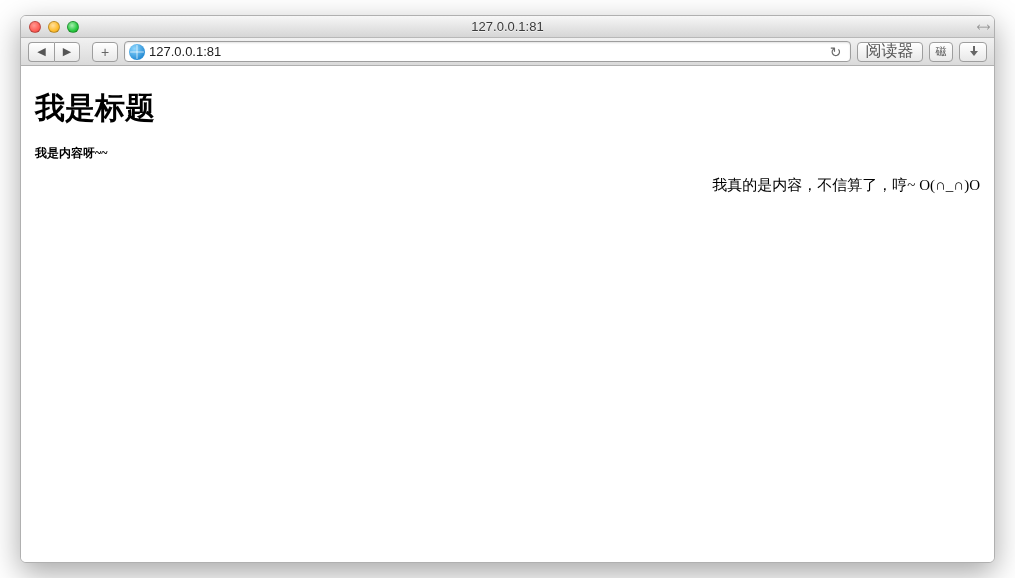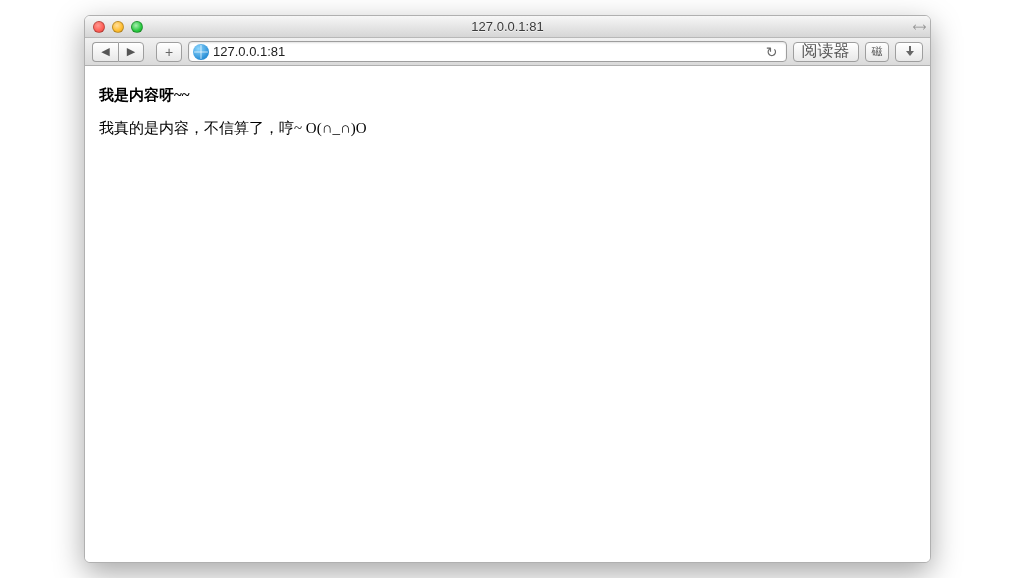--- a/index.html
+++ b/index.html
@@ -6,21 +6,21 @@
     body {
       font-family: -apple-system, "Helvetica Neue", Arial, sans-serif;
       background: #fff;
       display: flex;
       align-items: center;
       justify-content: center;
       min-height: 578px;
       padding: 10px;
     }
     .window {
-      width: 847px;
+      width: 975px;
       height: 548px;
       border: 1px solid #b0b0b0;
       border-radius: 6px;
       box-shadow: 0 10px 30px rgba(0,0,0,0.35);
       overflow: hidden;
       background: #fff;
       display: flex;
       flex-direction: column;
     }
     .title-bar {
@@ -173,27 +173,28 @@
       background: #fff;
       overflow: auto;
       font-family: "Songti SC", "SimSun", serif;
     }
     .content h1 {
       font-size: 30px;
       font-weight: bold;
       margin: 8px 0 16px;
     }
     .content h3 {
-      font-size: 15px;
+      font-size: 12px;
       font-weight: bold;
       margin: 6px 0 14px;
     }
     .content p {
       font-size: 15px;
       margin: 8px 0;
+      text-align: right;
     }
   </style>
 </head>
 <body>
 
 <div class="window">
   <div class="title-bar">
     <div class="traffic-lights">
       <div class="traffic-light tl-close"></div>
       <div class="traffic-light tl-min"></div>
@@ -215,16 +216,17 @@
       <div class="reload">↻</div>
     </div>
     <div class="tool-btn">阅读器</div>
     <div class="tool-btn han-btn">磁</div>
     <div class="tool-btn download-btn">
       <div class="dl-arrow"></div>
     </div>
   </div>
 
   <div class="content">
+    <h1>我是标题</h1>
     <h3>我是内容呀~~</h3>
     <p>我真的是内容，不信算了，哼~ O(∩_∩)O</p>
   </div>
 </div>
 
 </body></html>

